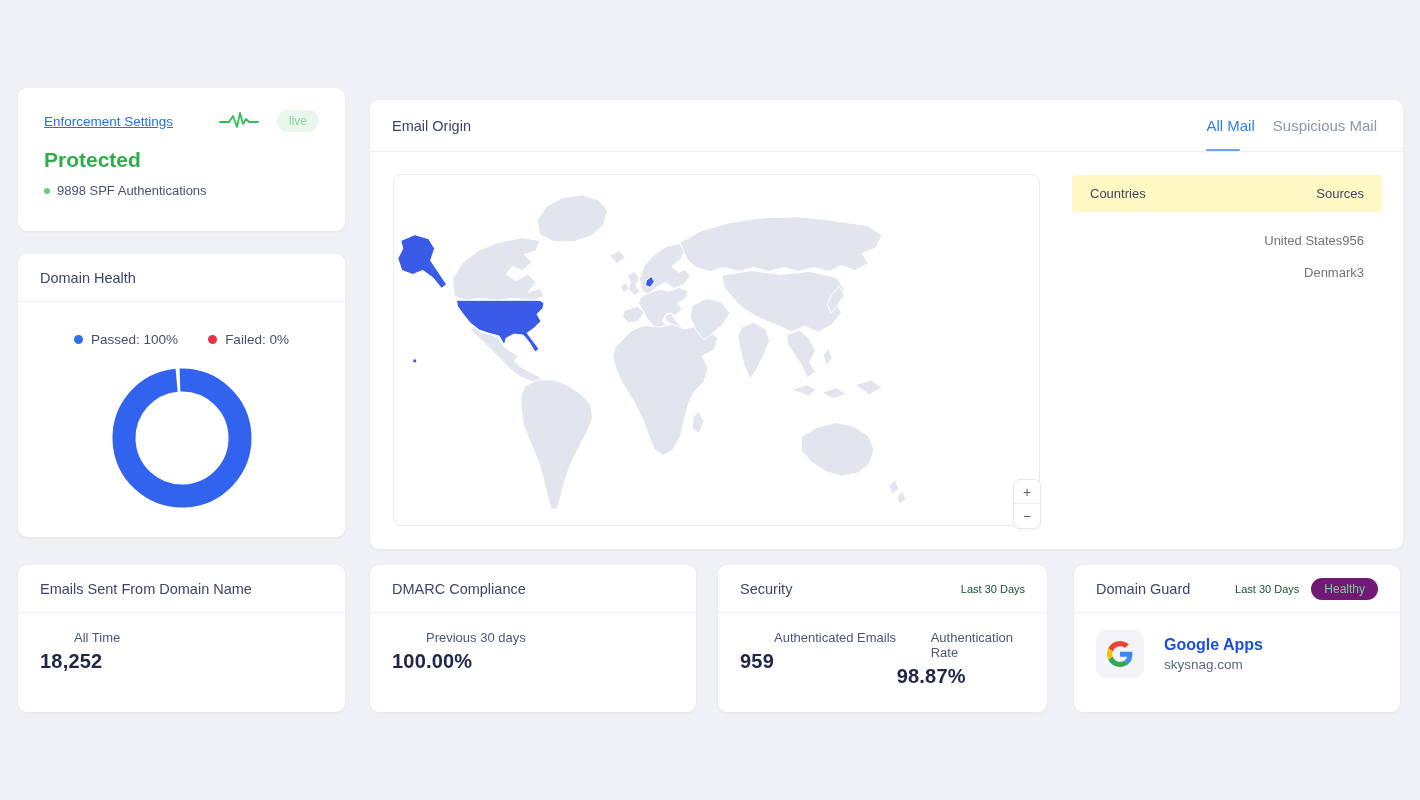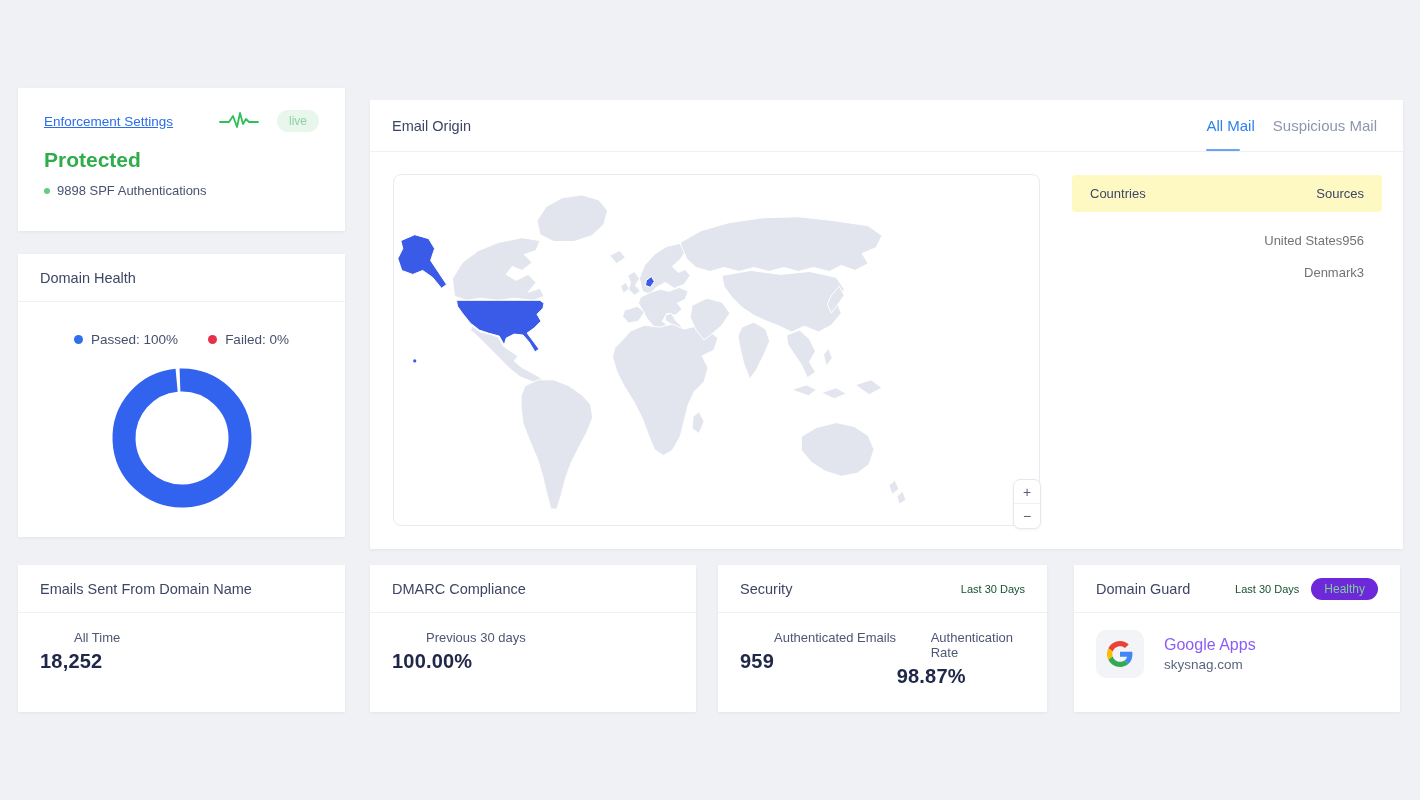--- a/index.html
+++ b/index.html
@@ -1,19 +1,19 @@
 <!DOCTYPE html>
 <html><head>
 <meta charset="utf-8">
 <style>
   * { margin:0; padding:0; box-sizing:border-box; }
   html,body { width:1420px; height:800px; }
   body { font-family:"Liberation Sans","DejaVu Sans",sans-serif; background:#f0f1f4; position:relative; }
   .page { position:relative; width:1420px; height:800px; overflow:hidden; }
-  .card { position:absolute; background:#fff; border-radius:0; box-shadow:0 1px 3px rgba(25,35,65,.06); }
+  .card { position:absolute; background:#fff; border-radius:9px; box-shadow:0 1px 3px rgba(25,35,65,.06); }
 
   
   .card-head { height:48px; display:flex; align-items:center; padding:0 22px; border-bottom:1px solid #eef0f4; }
   .card-title { font-size:14.5px; color:#3d4666; }
 
   
   .card-enforcement { left:18px; top:88px; width:327px; height:143px; padding:22px 26px; }
   .enf-row { display:flex; align-items:center; }
   .enf-link { font-size:13.5px; color:#2b6deb; text-decoration:underline; cursor:pointer; }
   .pulse-icon { margin-left:auto; width:40px; height:22px; flex:none; }
@@ -57,24 +57,24 @@
   .card-a { left:18px; width:327px; }
   .card-b { left:370px; width:326px; }
   .card-c { left:718px; width:329px; }
   .card-d { left:1074px; width:326px; }
   .head-period { margin-left:auto; font-size:11px; color:#14532d; }
   .metrics2 { display:flex; }
   .metrics2 .m1 { width:180px; }
 
   
   .dg-head .head-period { margin-left:auto; }
-  .healthy-badge { margin-left:12px; background:#6d28d9; color:#7fce99; font-size:12px; padding:4px 13px; border-radius:12px; }
+  .healthy-badge { margin-left:12px; background:#701a75; color:#7fce99; font-size:12px; padding:4px 13px; border-radius:12px; }
   .dg-body { display:flex; align-items:center; gap:20px; padding:17px 22px 0; }
   .provider-tile { width:48px; height:48px; background:#f3f4f7; border-radius:10px; display:flex; align-items:center; justify-content:center; flex:none; }
-  .provider-name { font-size:16px; font-weight:400; color:#8b5cf6; }
+  .provider-name { font-size:16px; font-weight:700; color:#1d4ed8; }
   .provider-domain { font-size:13.5px; color:#5a6580; margin-top:3px; }
 </style>
 </head>
 <body>
 
 <div class="page">
 
   <div class="card card-enforcement">
     <div class="enf-row">
       <a class="enf-link">Enforcement Settings</a>

